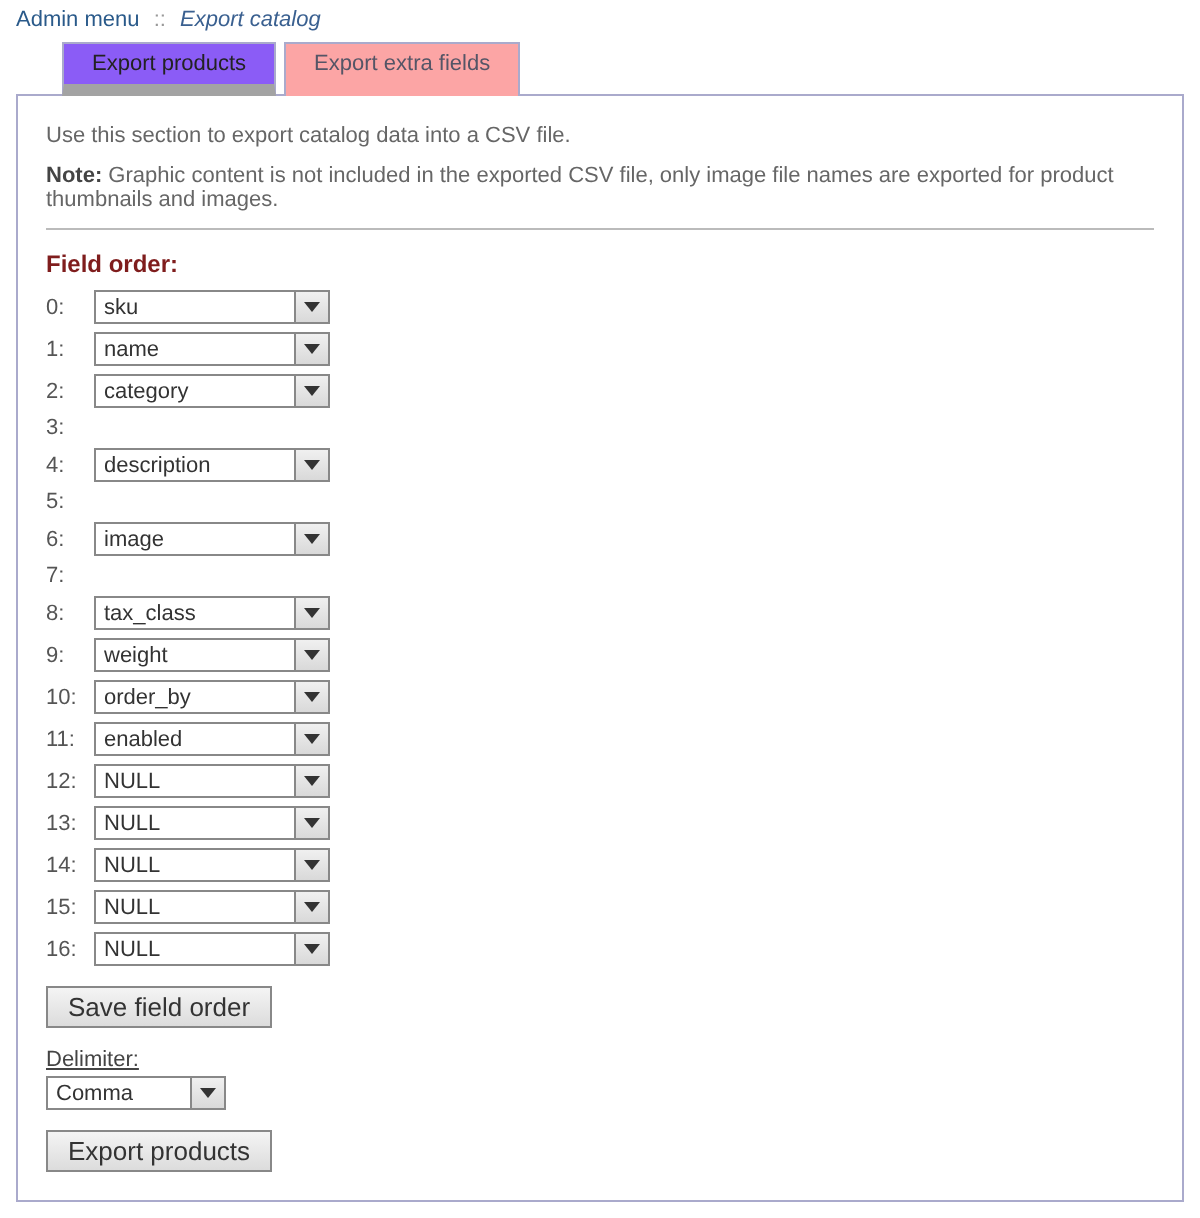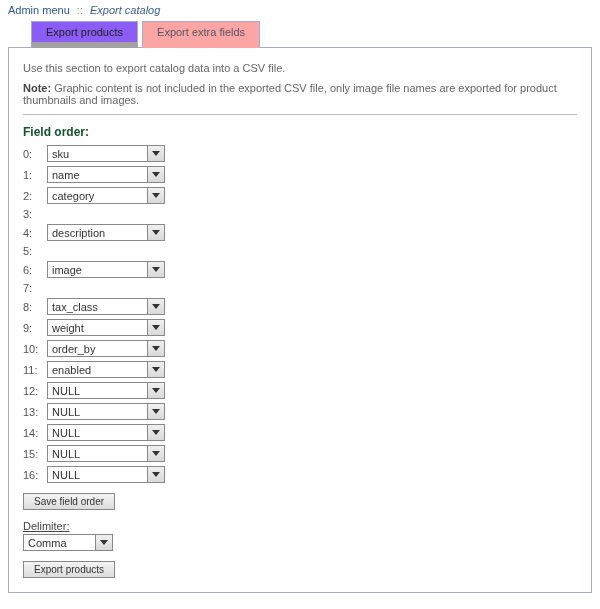--- a/index.html
+++ b/index.html
@@ -52,21 +52,21 @@
     z-index: 1;
   }
   .intro { margin: 4px 0 8px 0; color: #666; }
   .note { margin: 0 0 8px 0; color: #666; }
   .note b { color: #444; }
   hr.sep {
     border: none;
     border-top: 1px solid #bbb;
     margin: 8px 0 10px 0;
   }
-  .section-title { font-weight: bold; font-size: 12px; color: #14532d; margin-bottom: 6px; }
+  .section-title { font-weight: bold; font-size: 12px; color: #7f1d1d; margin-bottom: 6px; }
   .field-row {
     display: flex;
     align-items: center;
     margin-bottom: 4px;
   }
   .field-label {
     width: 24px;
     text-align: left;
     color: #555;
     font-size: 11px;
@@ -101,21 +101,21 @@
     align-items: center;
     justify-content: center;
   }
   .select-btn svg { width: 8px; height: 6px; }
 
   .btn {
     display: inline-block;
     border: 1px solid #888;
     background: linear-gradient(#f4f4f4, #dcdcdc);
     padding: 2px 10px;
-    font-size: 10px;
+    font-size: 13px;
     color: #333;
     cursor: pointer;
     margin-top: 6px;
   }
   .delim-section { margin-top: 10px; }
   .delim-label { color: #444; margin-bottom: 2px; text-decoration: underline; }
 </style>
 </head>
 <body>
 

